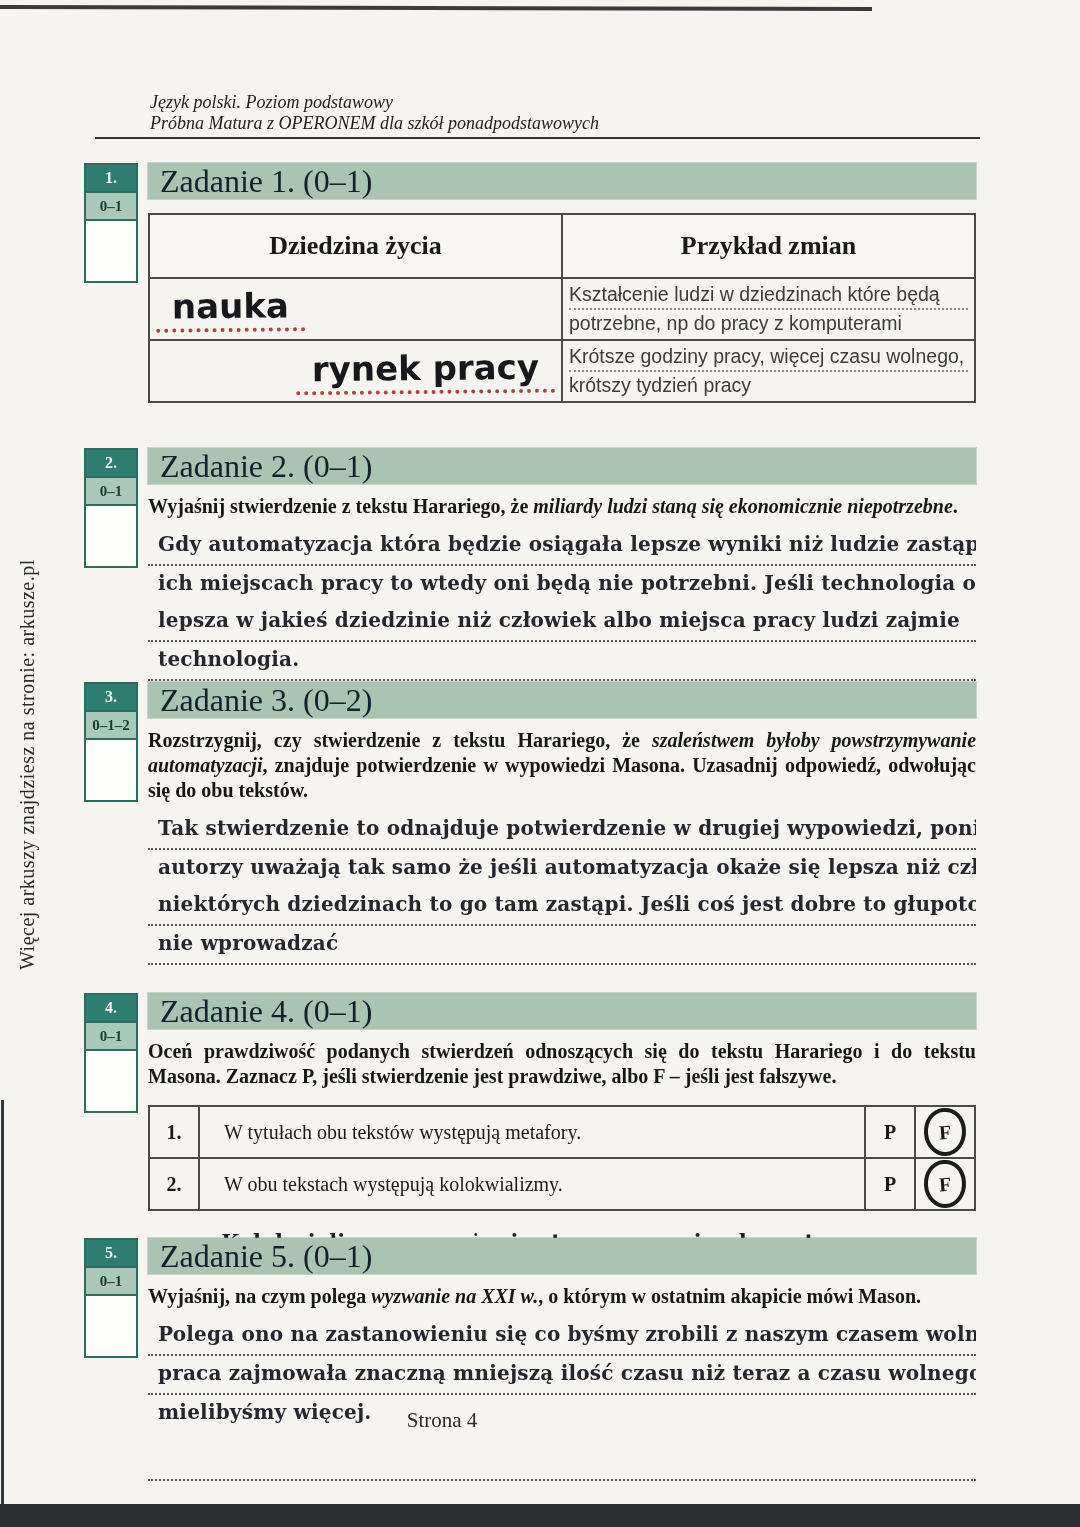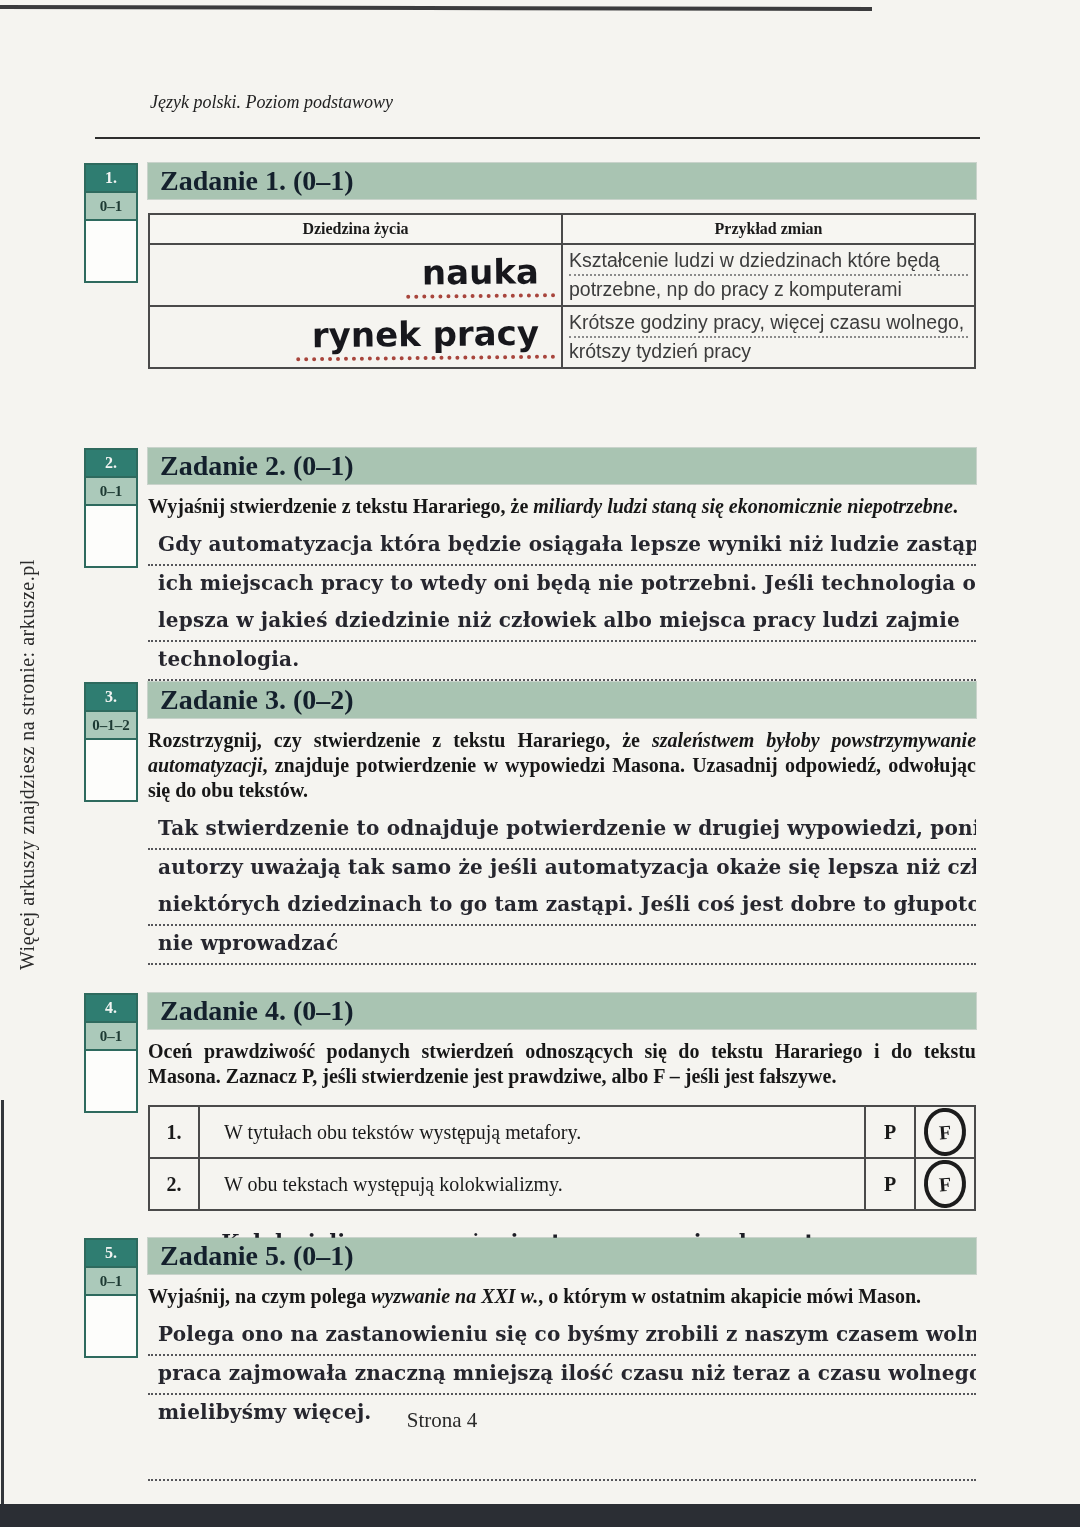--- a/index.html
+++ b/index.html
@@ -24,47 +24,47 @@
   .header-rule{position:absolute;top:137px;left:95px;width:885px;height:2px;background:#2e2e2e;}
 
   
   .sidebar-note{position:absolute;left:16px;top:500px;height:530px;
     writing-mode:vertical-rl;transform:rotate(180deg);
     font-size:20px;color:#2a2a2a;letter-spacing:.5px;text-align:center;}
 
   
   .task{position:absolute;left:148px;width:828px;}
   .task-bar{height:36px;background:#a9c4b2;display:flex;align-items:center;
-    padding-left:12px;font-weight:bold;font-size:28px;color:#14202c;
+    padding-left:12px;font-weight:normal;font-size:32px;color:#14202c;
     box-shadow:0 0 0 1px rgba(120,150,135,.35);}
   .margin-box{position:absolute;left:-64px;top:0;width:50px;border:2px solid #2e6a5e;background:#fff;}
   .mb-num{height:26px;background:#2f7d71;color:#f2f4f2;font-weight:bold;font-size:16px;
     display:flex;align-items:center;justify-content:center;}
   .mb-score{height:26px;background:#abc9ba;color:#1d3a33;font-size:15px;font-weight:bold;
     display:flex;align-items:center;justify-content:center;border-top:2px solid #2e6a5e;}
   .mb-body{height:60px;border-top:2px solid #2e6a5e;background:#fdfdfb;}
   .prompt{margin:10px 0 0 0;font-weight:bold;font-size:20px;line-height:25px;text-align:justify;color:#171717;}
   .prompt i{font-weight:bold;}
 
   
   .answers{margin-top:8px;}
   .ans-line{height:37px;line-height:35px;padding-left:10px;
     font-family:"DejaVu Serif", serif;font-weight:bold;font-size:20px;
     color:#26262e;letter-spacing:.2px;white-space:nowrap;overflow:hidden;}
   .ans-line.ruled{border-bottom:2px dotted #55555a;}
   .ans-line.empty{margin-top:10px;}
 
   
   .t1-table{margin-top:14px;width:100%;border-collapse:collapse;border:2px solid #4a4a4a;}
-  .t1-table th{border:2px solid #4a4a4a;font-size:16px;padding:5px 4px;color:#1a1a1a;background:#f7f6f2;}
+  .t1-table th{border:2px solid #4a4a4a;font-size:26px;padding:16px 4px;color:#1a1a1a;background:#f7f6f2;}
   .t1-table td{border:2px solid #4a4a4a;vertical-align:middle;padding:2px 6px;}
   .t1-table col.c1{width:50%;}
   .marker{font-family:"DejaVu Sans", sans-serif;font-weight:bold;font-size:34px;color:#17171c;}
   .hand-underline{display:inline-block;border-bottom:4px dotted #a8453c;padding:0 16px 2px 16px;transform:rotate(-.6deg);}
-  .cell-domain1{text-align:right;border-radius:24px;}
+  .cell-domain1{text-align:left;border-radius:24px;}
   .cell-domain2{text-align:right;padding-left:34px !important;}
   .ex-line{font-family:"Liberation Sans", sans-serif;font-size:19.5px;line-height:27px;color:#3c3c3c;}
   .ex-line.ruled{border-bottom:2px dotted #8a8a8a;}
 
   
   .t4-table{margin-top:16px;width:100%;border-collapse:collapse;border:2px solid #4a4a4a;}
   .t4-table td{border:2px solid #4a4a4a;height:46px;font-size:20px;color:#1a1a1a;}
   .t4-num{width:46px;text-align:center;font-weight:bold;}
   .t4-stmt{padding-left:24px;}
   .t4-p{width:46px;text-align:center;font-weight:bold;}
@@ -82,20 +82,21 @@
 <body>
 
 <div class="page">
 
   <div class="top-edge"></div>
   <div class="left-edge"></div>
   <div class="bottom-edge"></div>
 
   <div class="doc-header">
     <div>Język polski. Poziom podstawowy</div>
+    <div>Próbna Matura z OPERONEM dla szkół ponadpodstawowych</div>
   </div>
   <div class="header-rule"></div>
 
   <div class="sidebar-note">Więcej arkuszy znajdziesz na stronie: arkusze.pl</div>
 
   <section class="task" style="top:163px;">
     <div class="margin-box">
       <div class="mb-num">1.</div>
       <div class="mb-score">0–1</div>
       <div class="mb-body"></div>

